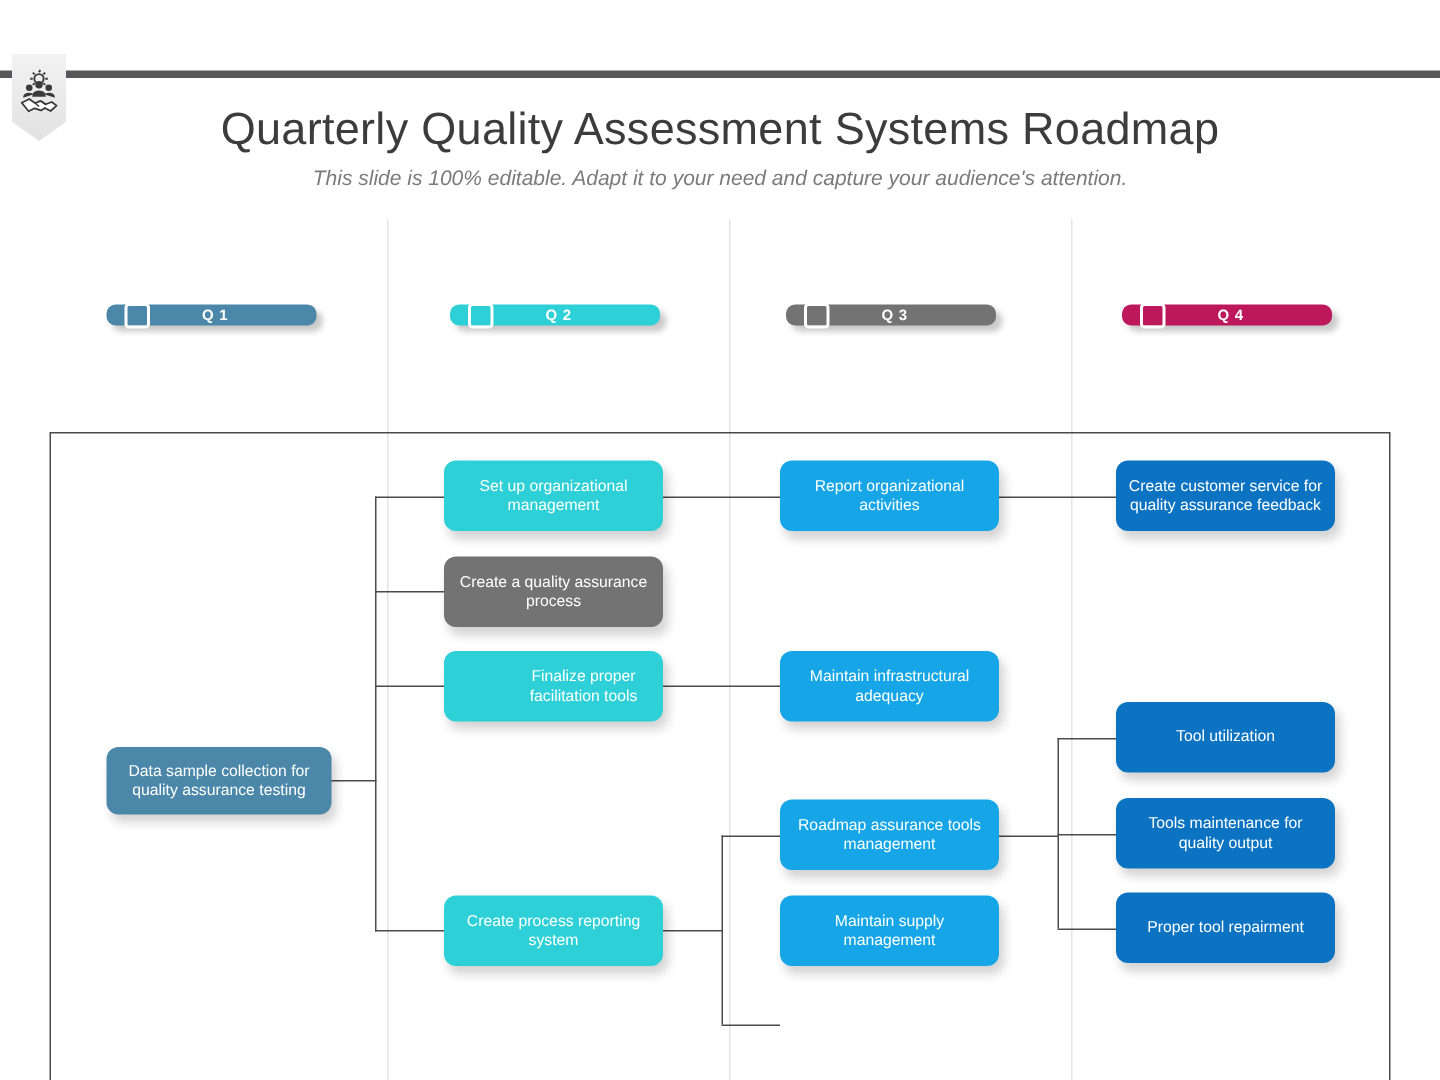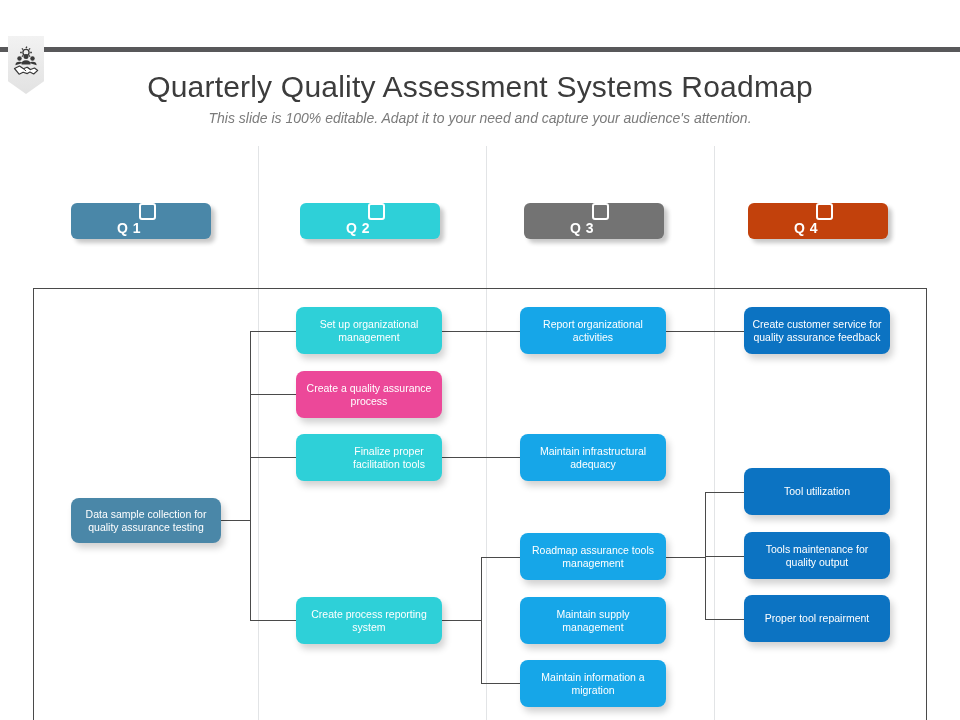--- a/index.html
+++ b/index.html
@@ -77,31 +77,30 @@
     position: absolute;
     left: 33px; top: 252px;
     width: 894px; height: 437px;
     border: 1px solid #4a4a4a;
     box-sizing: border-box;
   }
 
   
   .qpill {
     position: absolute;
-    height: 36px;
+    height: 14px;
     width: 140px;
     border-radius: 6px;
     color: #ffffff;
-    font-size: 14px;
+    font-size: 10px;
     font-weight: bold;
     letter-spacing: .5px;
     display: flex;
     align-items: center;
     box-shadow: 4px 4px 4px rgba(0,0,0,.22);
-    flex-direction: column;
   }
   .qpill .sq {
     width: 13px; height: 13px;
     border: 2px solid #ffffff;
     border-radius: 3px;
     margin-left: 12px;
     flex: 0 0 auto;
   }
   .qpill .qlabel {
     flex: 1 1 auto;
@@ -171,21 +170,21 @@
     <div class="qlabel">Q 1</div>
   </div>
   <div class="qpill" style="left:300px; top:167px; background:#2ed0d8;">
     <div class="sq"></div>
     <div class="qlabel">Q 2</div>
   </div>
   <div class="qpill" style="left:524px; top:167px; background:#737373;">
     <div class="sq"></div>
     <div class="qlabel">Q 3</div>
   </div>
-  <div class="qpill" style="left:748px; top:167px; background:#c2410c;">
+  <div class="qpill" style="left:748px; top:167px; background:#be185d;">
     <div class="sq"></div>
     <div class="qlabel">Q 4</div>
   </div>
 
   <div class="frame"></div>
 
   <div class="ln h" style="left:220px; top:484px; width:31px;"></div>
   <div class="ln v" style="left:250px; top:295px; height:290px;"></div>
   <div class="ln h" style="left:250px; top:295px; width:48px;"></div>
   <div class="ln h" style="left:250px; top:358px; width:48px;"></div>
@@ -209,21 +208,21 @@
   <div class="ln h" style="left:705px; top:520px; width:39px;"></div>
   <div class="ln h" style="left:705px; top:583px; width:39px;"></div>
 
   <div class="node" style="left:71px; top:462px; width:150px; height:45px; background:#4a87a8;">
     <span>Data sample collection for quality assurance testing</span>
   </div>
 
   <div class="node" style="left:296px; top:271px; width:146px; height:47px; background:#2ed0d8;">
     <span>Set up organizational management</span>
   </div>
-  <div class="node" style="left:296px; top:335px; width:146px; height:47px; background:#ec4899;">
+  <div class="node" style="left:296px; top:335px; width:146px; height:47px; background:#737373;">
     <span>Create a quality assurance process</span>
   </div>
   <div class="node" style="left:296px; top:398px; width:146px; height:47px; background:#2ed0d8;padding-left:48px;">
     <span>Finalize proper facilitation tools</span>
   </div>
   <div class="node" style="left:296px; top:561px; width:146px; height:47px; background:#2ed0d8;">
     <span>Create process reporting system</span>
   </div>
 
   <div class="node" style="left:520px; top:271px; width:146px; height:47px; background:#16a6e8;">
@@ -231,23 +230,20 @@
   </div>
   <div class="node" style="left:520px; top:398px; width:146px; height:47px; background:#16a6e8;">
     <span>Maintain infrastructural adequacy</span>
   </div>
   <div class="node" style="left:520px; top:497px; width:146px; height:47px; background:#16a6e8;">
     <span>Roadmap assurance tools management</span>
   </div>
   <div class="node" style="left:520px; top:561px; width:146px; height:47px; background:#16a6e8;">
     <span>Maintain supply management</span>
   </div>
-  <div class="node" style="left:520px; top:624px; width:146px; height:47px; background:#16a6e8;">
-    <span>Maintain information a migration</span>
-  </div>
 
   <div class="node" style="left:744px; top:271px; width:146px; height:47px; background:#0c73c2;">
     <span>Create customer service for quality assurance feedback</span>
   </div>
   <div class="node" style="left:744px; top:432px; width:146px; height:47px; background:#0c73c2;align-items:center;">
     <span>Tool utilization</span>
   </div>
   <div class="node" style="left:744px; top:496px; width:146px; height:47px; background:#0c73c2;">
     <span>Tools maintenance for quality output</span>
   </div>

